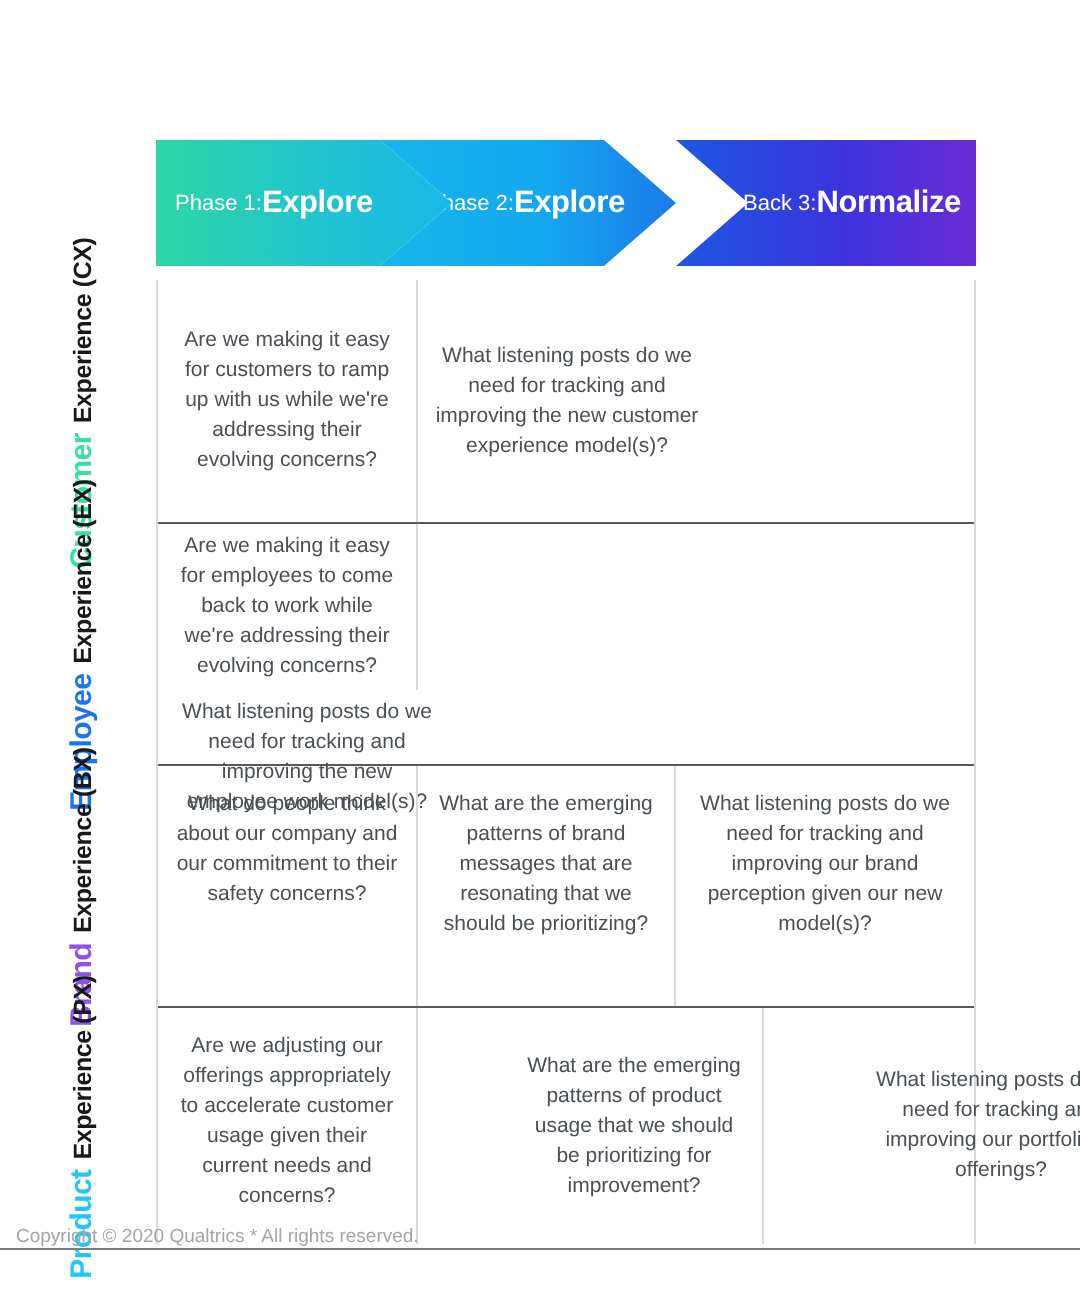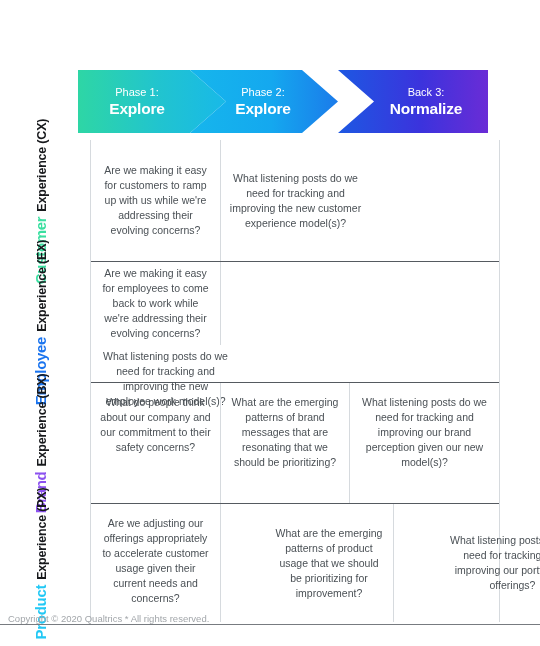--- a/index.html
+++ b/index.html
@@ -40,21 +40,21 @@
     left: 78px;
     top: 70px;
     width: 410px;
     height: 63px;
   }
   .phase-arrow {
     position: absolute;
     top: 0;
     height: 63px;
     display: flex;
-    flex-direction: column;
+    flex-direction: row;
     align-items: center;
     justify-content: center;
   }
   .phase-arrow.p1 {
     left: 0;
     width: 148px;
     background: linear-gradient(90deg, #2ed6a5 0%, #21c4cf 55%, #18b9e8 100%);
     clip-path: polygon(0 0, 112px 0, 148px 50%, 112px 100%, 0 100%);
     padding-right: 30px;
   }
@@ -89,21 +89,20 @@
 
   
   #grid {
     position: absolute;
     left: 78px;
     top: 140px;
     width: 410px;
     height: 482px;
     border-left: 1px solid #d6dade;
     border-right: 1px solid #d6dade;
-    margin-left: 12px;
   }
   .grid-row {
     position: relative;
     display: flex;
     width: 100%;
     border-bottom: 1px solid #555a60;
   }
   .grid-row:last-child { border-bottom: none; }
   .grid-row.r1 { height: 122px; }
   .grid-row.r2 { height: 121px; flex-direction: column; }

